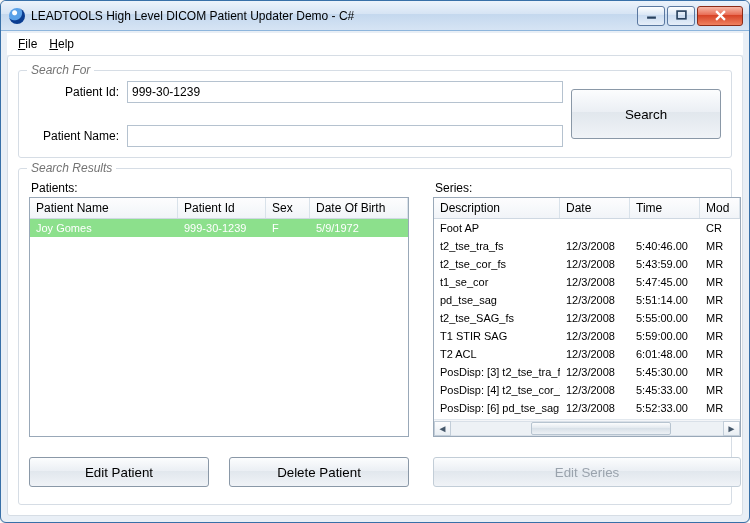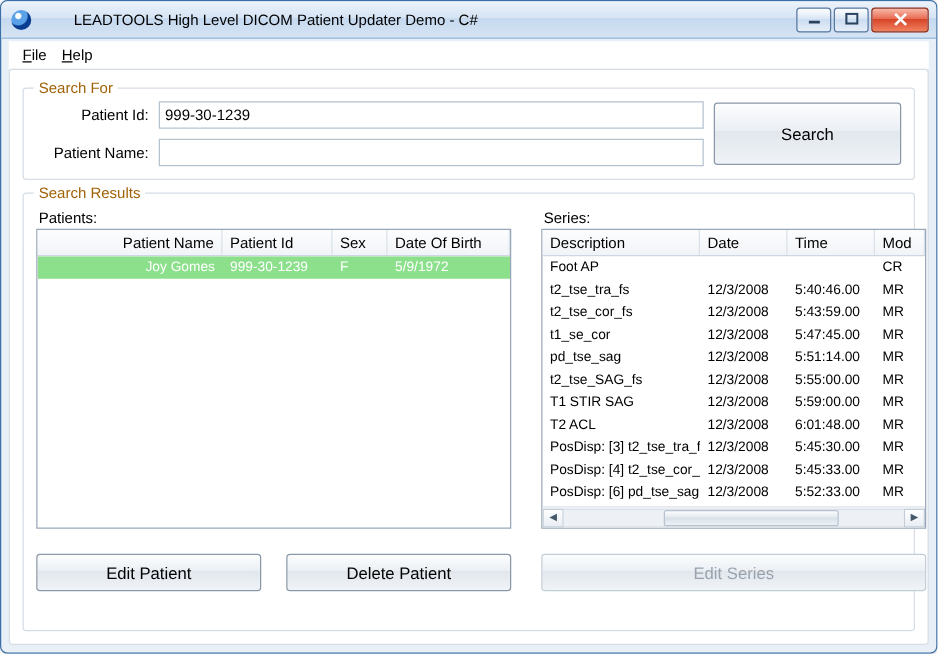--- a/index.html
+++ b/index.html
@@ -16,21 +16,20 @@
     background: #e9eff6;
   }
 
   
   .titlebar {
     height: 30px;
     background: linear-gradient(#ecf3fb, #d6e4f4 45%, #c4d8ee 46%, #d6e4f4);
     border-bottom: 1px solid #8db5dc;
     display: flex; align-items: center;
     padding: 0 6px 0 8px;
-    gap: 28px;
   }
   .titlebar .app-icon {
     width: 16px; height: 16px; border-radius: 50%;
     background: radial-gradient(circle at 35% 30%, #fff 0 2px, #5aa1e8 3px 7px, #0a3d91 8px);
     margin-right: 6px; flex: 0 0 auto;
   }
   .titlebar .title { font-size: 12px; color: #000; flex: 1; white-space: nowrap; overflow: hidden; }
   .winbtns { display: flex; gap: 2px; }
   .winbtn {
     width: 30px; height: 20px; border-radius: 3px;
@@ -74,25 +73,25 @@
   
   .groupbox {
     border: 1px solid #d6dde5;
     border-radius: 3px;
     margin-top: 10px; padding: 10px;
     position: relative;
   }
   .groupbox > .legend {
     position: absolute; top: -8px; left: 8px;
     background: #fff; padding: 0 4px;
-    color: #a16207; font-size: 12px;
-  }
-
-  
-  .search-rows { display: grid; grid-template-columns: 90px 1fr 150px; gap: 8px 8px; align-items: center; }
+    color: #737373; font-size: 12px; font-style: italic;
+  }
+
+  
+  .search-rows { display: grid; grid-template-columns: 90px 1fr 150px; gap: 22px 8px; align-items: center; }
   .search-rows .lbl { text-align: right; color: #000; }
   input[type=text] {
     height: 22px; border: 1px solid #b5c2cf; padding: 2px 4px; font: inherit; background: #fff;
   }
   .search-btn {
     grid-row: 1 / span 2;
     grid-column: 3;
     height: 50px;
     border: 1px solid #8a98a7;
     border-radius: 3px;
@@ -122,21 +121,21 @@
     border-right: 1px solid #d9e2ea;
     white-space: nowrap; overflow: hidden;
   }
   .lv-body { flex: 1; overflow: hidden; }
   .lv-row { display: flex; height: 18px; align-items: center; font-size: 11px; }
   .lv-row .cell { padding: 0 6px; white-space: nowrap; overflow: hidden; }
   .lv-row.selected { background: #8ce08c; color: #fff; }
   .lv-row + .lv-row { }
 
   
-  .p-c1 { width: 148px; text-align: right; }
+  .p-c1 { width: 148px; }
   .p-c2 { width: 88px; }
   .p-c3 { width: 44px; }
   .p-c4 { flex: 1; }
 
   
   .s-c1 { width: 126px; }
   .s-c2 { width: 70px; }
   .s-c3 { width: 70px; }
   .s-c4 { width: 40px; }
 

